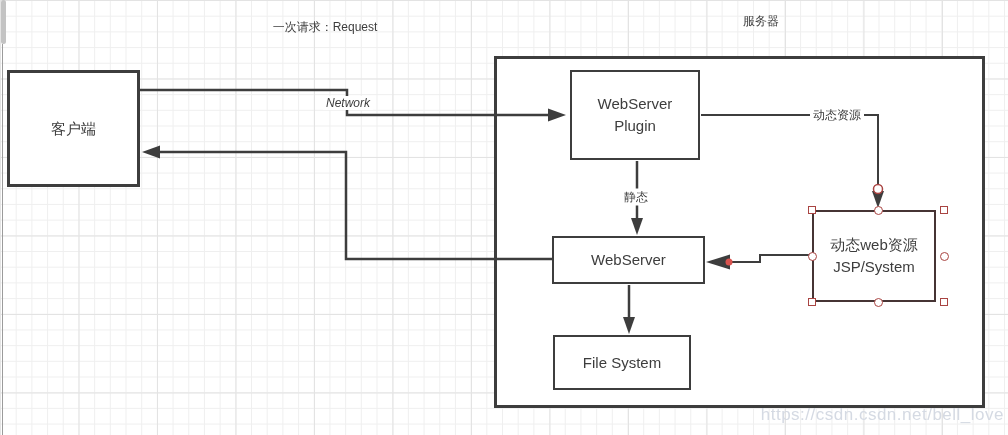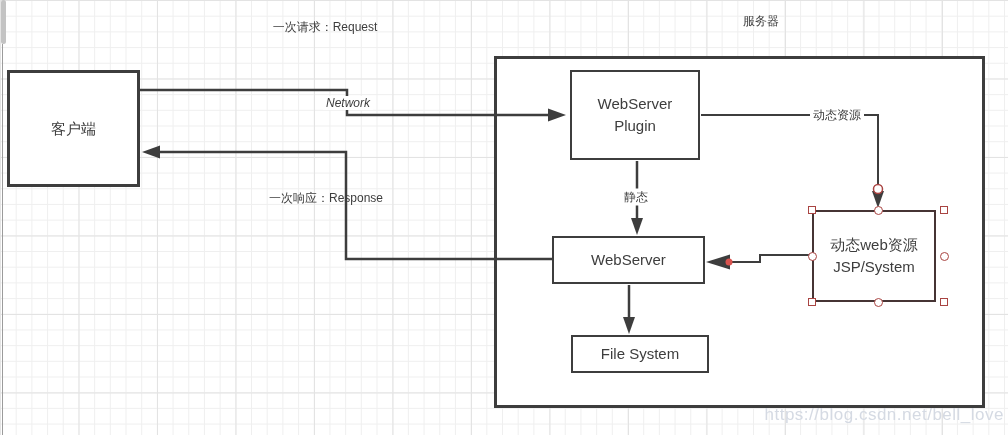--- a/index.html
+++ b/index.html
@@ -27,21 +27,21 @@
     box-sizing:border-box;
     display:flex;flex-direction:column;align-items:center;justify-content:center;
     font-size:15px;line-height:22px;
     text-align:center;
     z-index:4;
   }
   .node-client{left:7px;top:70px;width:133px;height:117px;}
   .node-server{left:494px;top:56px;width:491px;height:352px;background:#fff;z-index:2;}
   .node-plugin{left:570px;top:70px;width:130px;height:90px;border-width:2.5px;}
   .node-webserver{left:552px;top:236px;width:153px;height:48px;border-width:2.5px;}
-  .node-filesystem{left:571px;top:335px;width:138px;height:38px;border-width:2.5px;}
+  .node-filesystem{left:553px;top:335px;width:138px;height:55px;border-width:2.5px;}
   .node-dynamic{left:812px;top:210px;width:124px;height:92px;border:2px solid #463434;}
   .svg-layer{position:absolute;left:0;top:0;z-index:5;pointer-events:none;}
   .svg-layer g{pointer-events:auto;}
   .lbl{
     position:absolute;
     transform:translate(-50%,-50%);
     font-size:12px;white-space:nowrap;
     z-index:6;
   }
   .lbl-onLine{background:#fff;padding:0 3px;}
@@ -64,21 +64,21 @@
     background:#9b9b9b;z-index:1;
   }
 </style>
 </head>
 <body>
 
 <div class="canvas">
 
   <div class="node node-server"></div>
 
-  <div class="watermark">https://blog.csdn.net/bell_love</div>
+  <div class="watermark">https://csdn.csdn.net/bell_love</div>
 
   <svg class="svg-layer" width="1008" height="435" viewBox="0 0 1008 435">
 
     <g>
       <path d="M140,90 L347,90 L347,115 L550,115" fill="none" stroke="#3d3d3d" stroke-width="2.5"></path>
       <polygon points="566,115 548,108.5 548,121.5" fill="#3d3d3d"></polygon>
     </g>
 
     <g>
       <path d="M552,259 L346,259 L346,152 L159,152" fill="none" stroke="#3d3d3d" stroke-width="2.5"></path>
@@ -133,21 +133,20 @@
   <div class="handle h-sq" style="left:808px;top:206px;"></div>
   <div class="handle h-sq" style="left:940px;top:206px;"></div>
   <div class="handle h-sq" style="left:808px;top:298px;"></div>
   <div class="handle h-sq" style="left:940px;top:298px;"></div>
   <div class="handle h-ci" style="left:873.5px;top:205.5px;"></div>
   <div class="handle h-ci" style="left:807.5px;top:251.5px;"></div>
   <div class="handle h-ci" style="left:939.5px;top:251.5px;"></div>
   <div class="handle h-ci" style="left:873.5px;top:297.5px;"></div>
 
   <div class="lbl" style="left:325px;top:27px;">一次请求：Request</div>
-  <div class="lbl" style="left:326px;top:198px;">一次响应：Response</div>
   <div class="lbl" style="left:761px;top:21px;">服务器</div>
   <div class="lbl lbl-onLine" style="left:348px;top:103px;font-style:italic;">Network</div>
   <div class="lbl lbl-onLine" style="left:636px;top:197px;text-align:center;">静态</div>
   <div class="lbl lbl-onLine" style="left:837px;top:115px;">动态资源</div>
 
   <div class="scroll-thumb"></div>
   <div class="page-edge"></div>
 
 </div>
 

